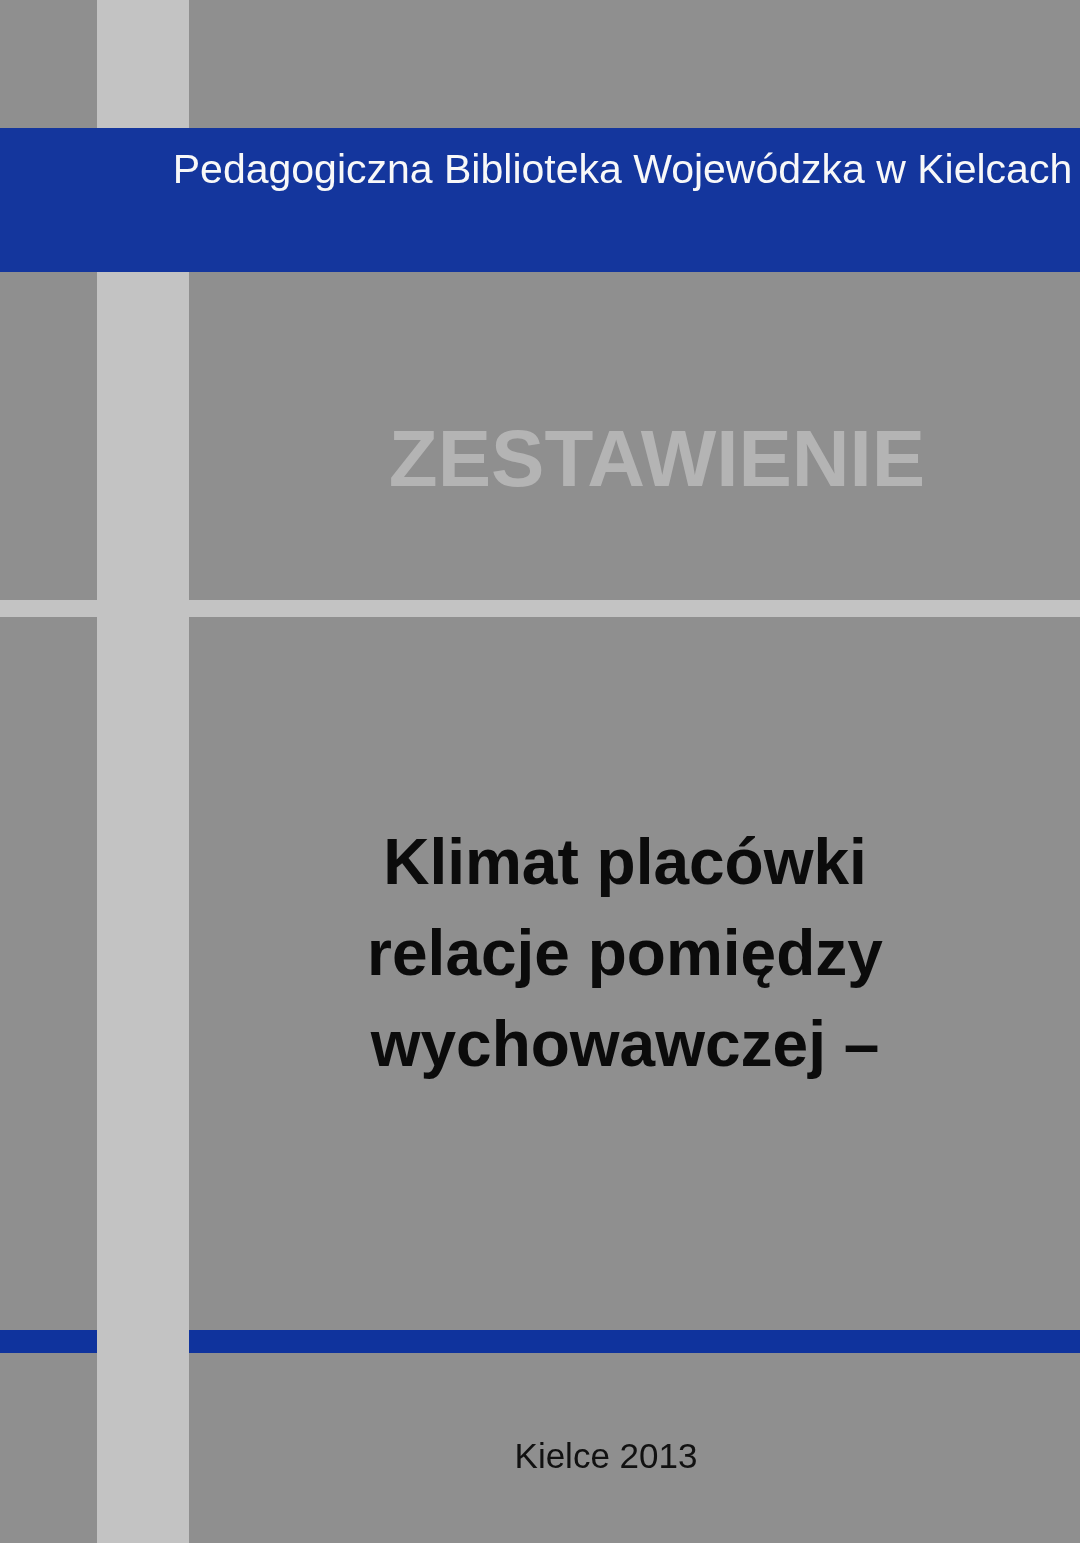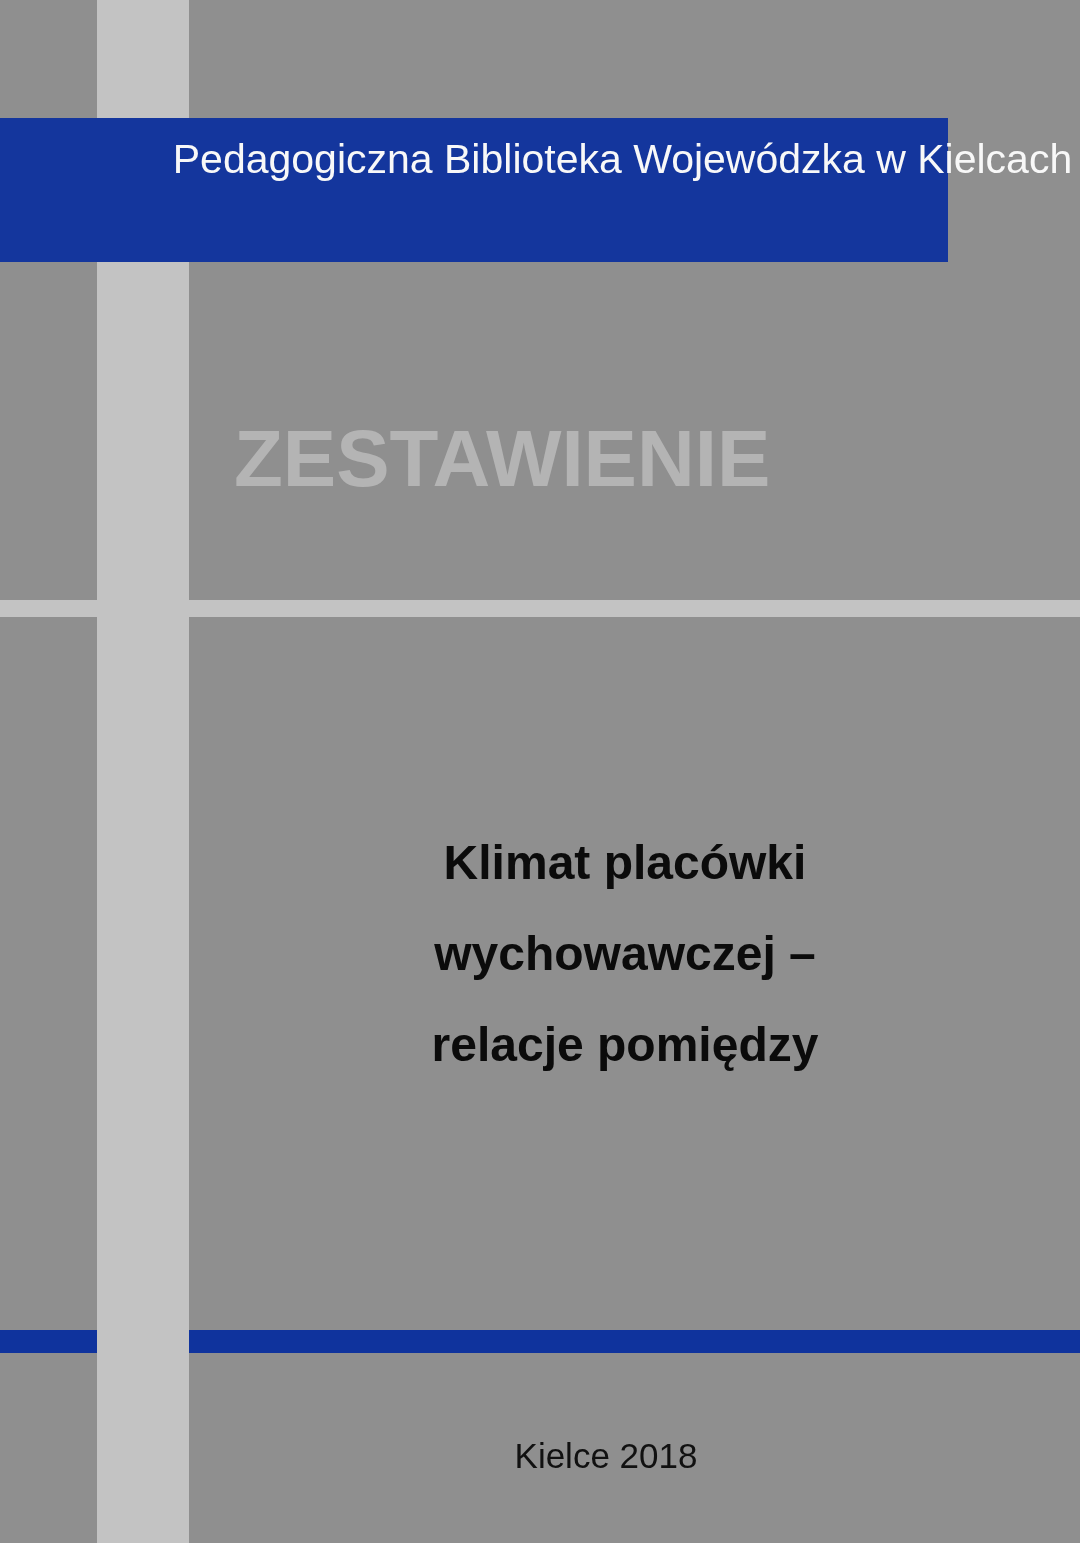--- a/index.html
+++ b/index.html
@@ -23,21 +23,21 @@
     z-index: 3;
   }
   #h-stripe {
     left: 0; top: 600px; width: 1080px; height: 17px;
     background: #c3c3c3;
     z-index: 2;
   }
 
   
   #top-banner {
-    left: 0; top: 118px; width: 948px; height: 144px;
+    left: 0; top: 128px; width: 1080px; height: 144px;
     background: #14369d;
     z-index: 4;
   }
   #top-banner .banner-text {
     position: absolute;
     left: 165px; top: 16px; width: 915px;
     text-align: center;
     color: #f8f8f8;
     font-size: 41px;
     font-weight: 400;
@@ -48,36 +48,36 @@
   
   #bottom-rule {
     left: 0; top: 1330px; width: 1080px; height: 23px;
     background: #0f339d;
     z-index: 1;
   }
 
   
   #watermark {
     left: 234px; top: 418px; width: 846px;
-    text-align: left;
+    text-align: center;
     color: #b4b4b4;
     font-size: 80px;
     font-weight: 700;
     line-height: 82px;
     letter-spacing: 0px;
     white-space: nowrap;
     z-index: 5;
   }
 
   
   #main-title {
     left: 190px; top: 817px; width: 870px;
     text-align: center;
     color: #0b0b0b;
-    font-size: 48px;
+    font-size: 64px;
     font-weight: 700;
     line-height: 91px;
     white-space: nowrap;
     z-index: 5;
   }
 
   
   #imprint {
     left: 166px; top: 1435px; width: 880px;
     text-align: center;
@@ -101,19 +101,19 @@
     <div>Pedagogiczna Biblioteka Wojewódzka w Kielcach</div>
   </div>
 </div>
 
 <div class="abs" id="watermark">
   <div>ZESTAWIENIE</div>
 </div>
 
 <div class="abs" id="main-title">
   <div>Klimat placówki</div>
+  <div>relacje pomiędzy</div>
   <div>wychowawczej –</div>
-  <div>relacje pomiędzy</div>
 </div>
 
 <div class="abs" id="imprint">
-  <span>Kielce 2018</span>
+  <span>Kielce 2013</span>
 </div>
 
 </body></html>

